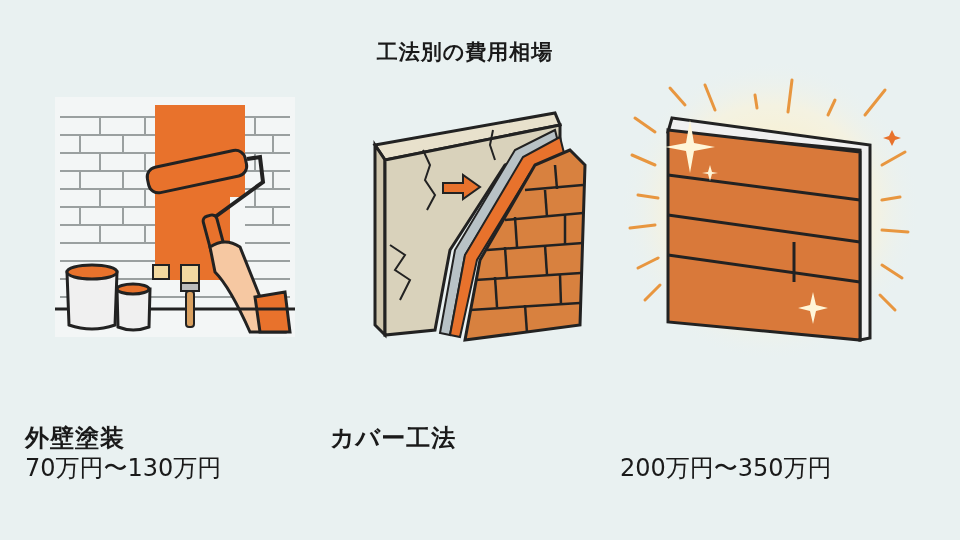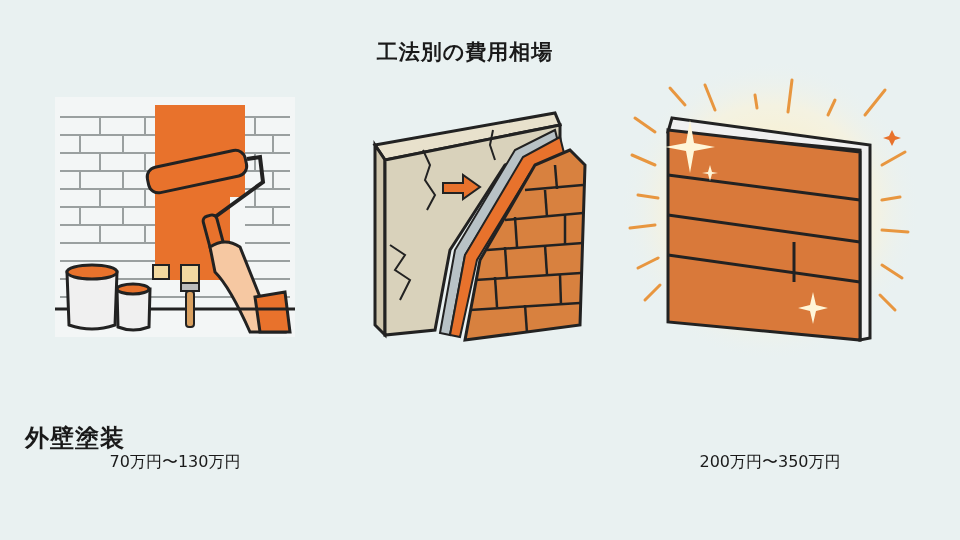--- a/index.html
+++ b/index.html
@@ -15,21 +15,21 @@
     text-align:center; font-size:21px; font-weight:bold; letter-spacing:1px;
   }
   .card { position:absolute; top:0; width:300px; height:540px; }
   .card .illus { position:absolute; }
   .card .name {
     position:absolute; top:393px; left:0; width:100%;
     font-size:24px; font-weight:bold; letter-spacing:1px;margin-top:29px;
   }
   .card .price {
     position:absolute; top:452px; left:0; width:100%;
-    text-align:center; font-size:16px;
+    text-align:left; font-size:24px;
   }
   #c1 { left:25px; }
   #c2 { left:330px; }
   #c3 { left:620px; }
   #c1 .illus { left:30px; top:97px; width:240px; height:240px; }
   #c2 .illus { left:25px; top:105px; width:240px; height:240px; }
   #c3 .illus { left:0px; top:60px; width:300px; height:300px; }
 </style>
 </head>
 <body>
@@ -119,20 +119,21 @@
         <line x1="205" y1="170" x2="206" y2="200"></line>
       <line x1="170" y1="200" x2="172" y2="228"></line>
     </g>
     <path d="M88 78 L108 78 L108 70 L125 82 L108 94 L108 88 L88 88 Z" fill="#e8722c" stroke="#222" stroke-width="2"></path>
     <g stroke="#222" stroke-width="2" fill="none">
       <path d="M68 45 L75 60 L70 75 L80 90 L72 105"></path>
       <path d="M35 140 L50 150 L40 165 L55 175 L45 195"></path>
       <path d="M138 25 L135 40 L140 55"></path>
     </g>
   </svg>
+  <div class="name">カバー工法</div>
 </div>
 
 <div class="card" id="c3">
   <svg class="illus" viewBox="0 0 300 300">
     <defs>
       <radialGradient id="glow" cx="50%" cy="50%" r="50%">
         <stop offset="0%" stop-color="#ffe9a8" stop-opacity="0.9"></stop>
         <stop offset="70%" stop-color="#fff3d2" stop-opacity="0.5"></stop>
         <stop offset="100%" stop-color="#e9f1f1" stop-opacity="0"></stop>
       </radialGradient>

